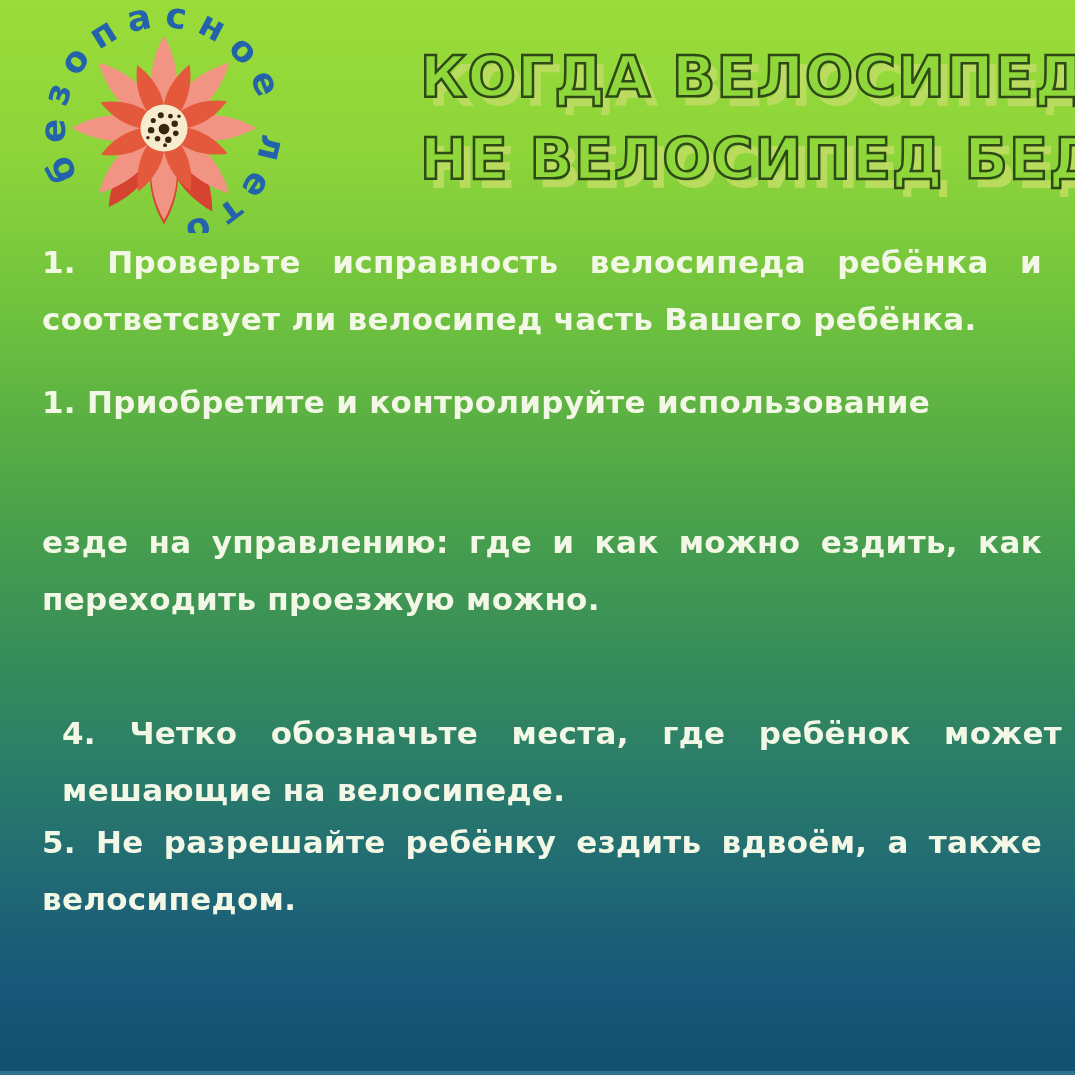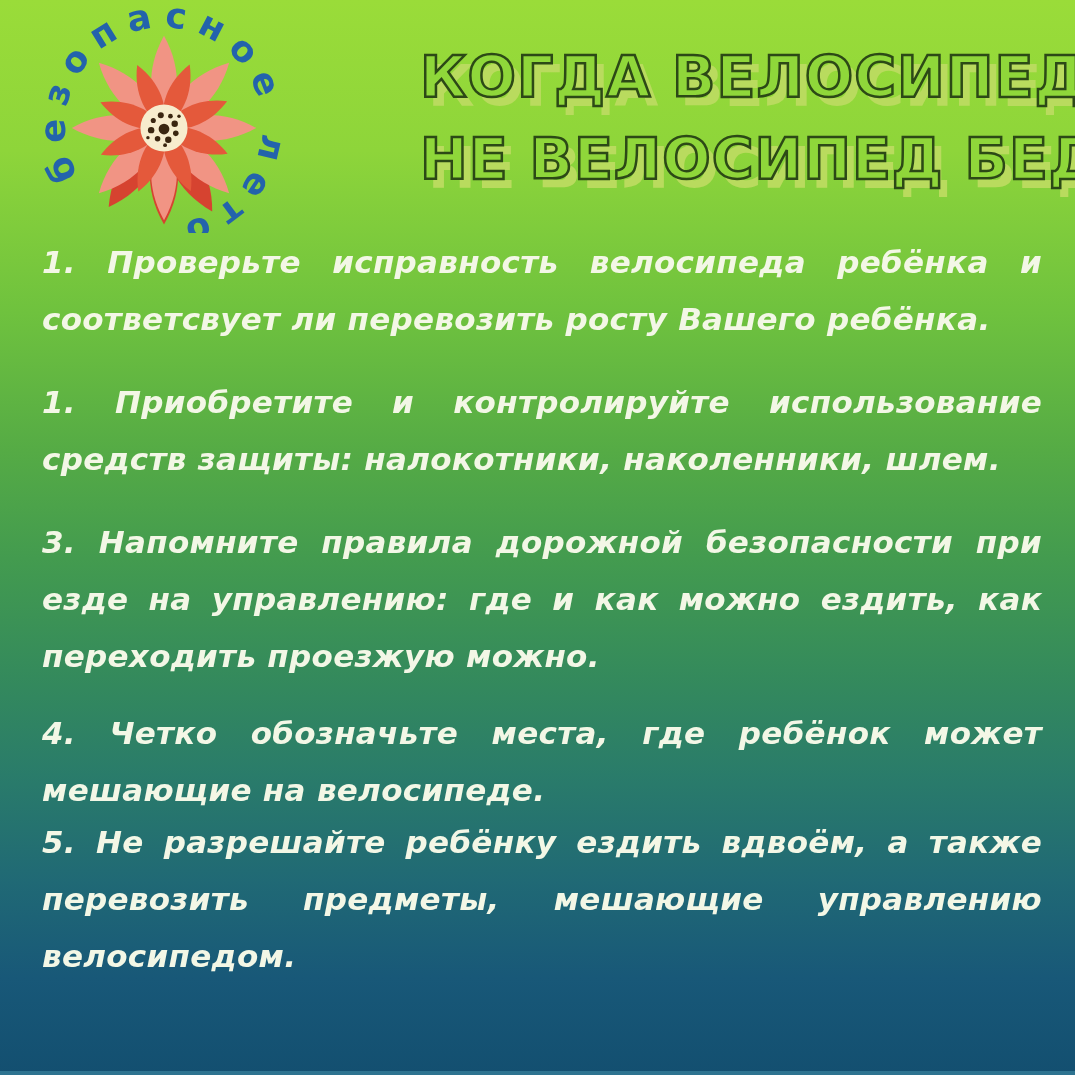--- a/index.html
+++ b/index.html
@@ -29,26 +29,26 @@
     position:absolute; left:420px; top:36px; width:660px;
     text-align:center; font-weight:bold; font-size:57px; line-height:82px;
     letter-spacing:1px; color:var(--title-fill);
     -webkit-text-stroke:2.5px var(--title-outline);
     text-shadow:8px 9px 0 var(--title-shadow);
     white-space:nowrap;
   }
   .tip{
     position:absolute; left:42px; width:1000px;
     color:var(--body-text); font-weight:bold; font-size:31px;
-    line-height:57px; letter-spacing:0.3px;font-style:italic;
+    line-height:57px; letter-spacing:0.3px;
   }
   .tip .jline{text-align:justify; text-align-last:justify; white-space:normal;}
   .tip .jline:last-child{text-align-last:left;}
   .tip-1{top:234px;} .tip-2{top:374px;} .tip-3{top:514px;}
-  .tip-4{top:705px;} .tip-5{top:814px;}
+  .tip-4{top:705px;margin-left:20px;} .tip-5{top:814px;}
   .bottom-strip{
     position:absolute; left:0; bottom:0; width:100%; height:4px;
     background:var(--bottom-strip);
   }
   .petal-outer{fill:var(--flower-outer);}
   .petal-inner{fill:var(--flower-inner);}
   .petal-back{fill:var(--flower-back);}
   .flower-center{fill:var(--flower-center);}
   .flower-dot{fill:var(--flower-dots);}
 </style>
@@ -108,35 +108,32 @@
     </g>
   </svg>
 
   <div class="title">
     <div>КОГДА ВЕЛОСИПЕД</div>
     <div>НЕ ВЕЛОСИПЕД БЕД</div>
   </div>
 
   <div class="tip tip-1">
       <div class="jline">1.  Проверьте  исправность  велосипеда  ребёнка  и</div>
-      <div class="jline">соответсвует ли перевозить росту Вашего ребёнка.</div>
+      <div class="jline">соответсвует ли велосипед часть Вашего ребёнка.</div>
     </div>
   <div class="tip tip-2">
       <div class="jline">1.  Приобретите  и  контролируйте  использование</div>
-      <div class="jline">средств защиты: налокотники, наколенники, шлем.</div>
     </div>
   <div class="tip tip-3">
-      <div class="jline">3. Напомните правила дорожной безопасности при</div>
       <div class="jline">езде на управлению: где и как можно ездить, как</div>
       <div class="jline">переходить проезжую можно.</div>
     </div>
   <div class="tip tip-4">
       <div class="jline">4.  Четко  обозначьте  места,  где  ребёнок  может</div>
       <div class="jline">мешающие на велосипеде.</div>
     </div>
   <div class="tip tip-5">
       <div class="jline">5. Не разрешайте ребёнку ездить вдвоём, а также</div>
-      <div class="jline">перевозить  предметы,  мешающие  управлению</div>
       <div class="jline">велосипедом.</div>
     </div>
 
   <div class="bottom-strip"></div>
 </div>
 
 </body></html>

